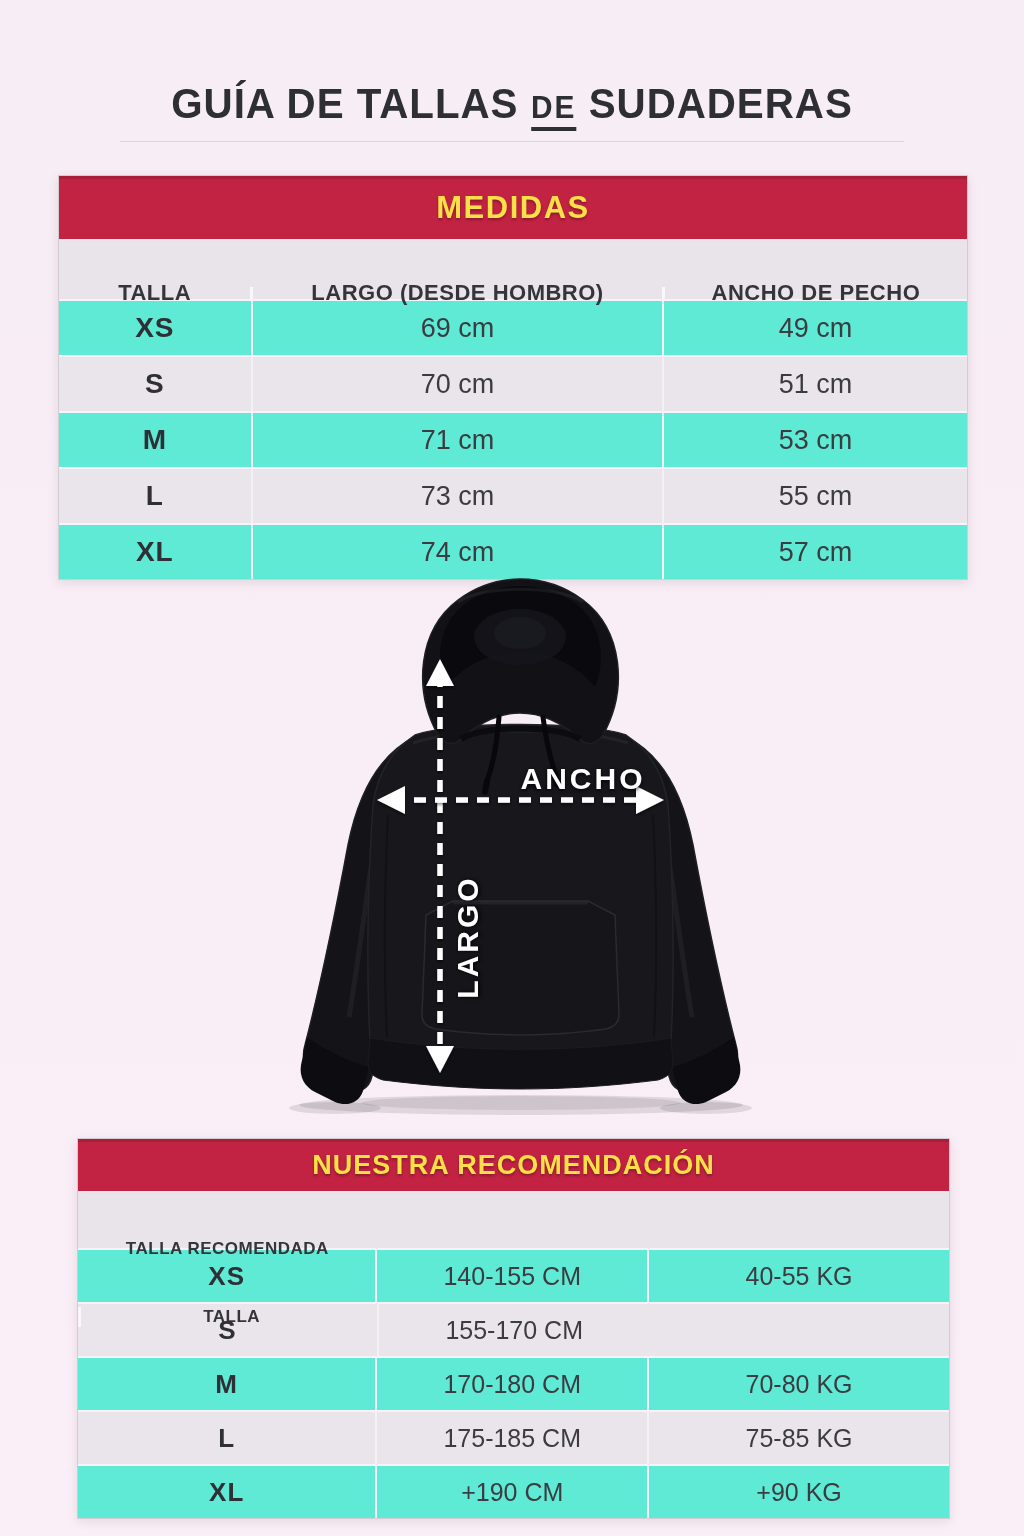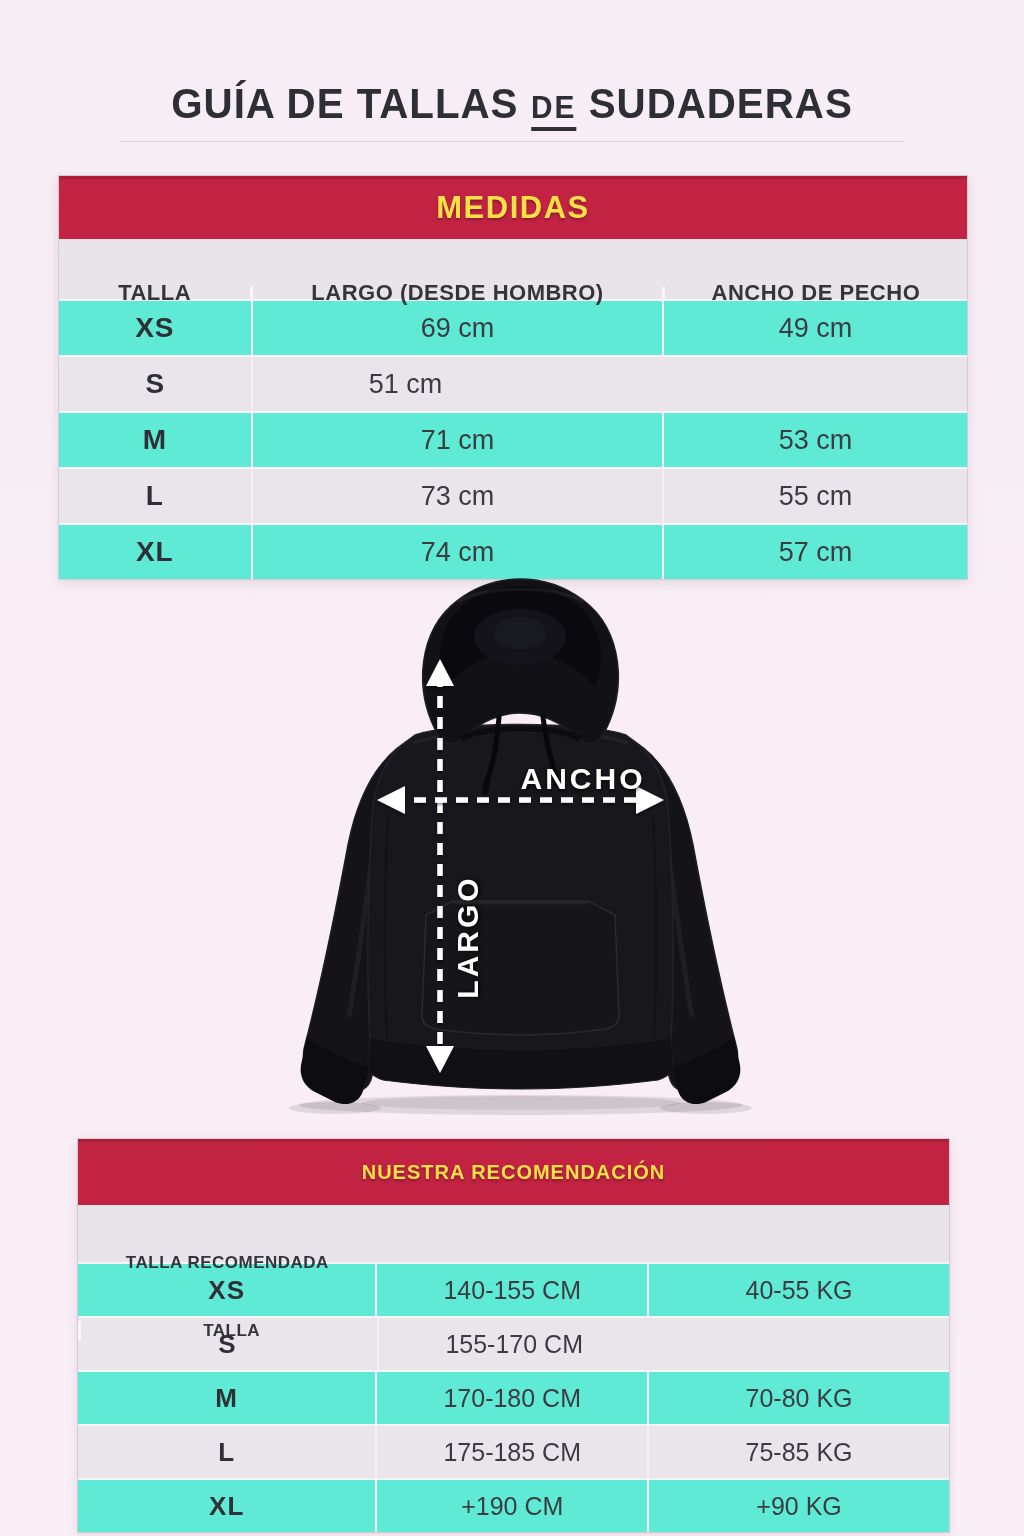--- a/index.html
+++ b/index.html
@@ -63,21 +63,21 @@
   .t1 .t-head{height:63px;font-size:31px;letter-spacing:1.5px;}
   .t1 .t-cols{height:60px;font-size:22px;}
   .t1 .t-row{height:54px;font-size:27px;}
   .t1 .size{font-size:28px;}
   .t1 .c1{width:21.2%;}
   .t1 .c2{width:45.3%;}
   .t1 .c3{width:33.5%;}
 
   
   .t2{top:1138px;left:77px;width:871px;}
-  .t2 .t-head{height:66px;font-size:20px;letter-spacing:1px;}
+  .t2 .t-head{height:52px;font-size:27px;letter-spacing:1px;}
   .t2 .t-cols{height:57px;font-size:17px;flex-direction:column;}
   .t2 .t-row{height:52px;font-size:25px;}
   .t2 .size{font-size:26px;}
   .t2 .c1{width:34.3%;}
   .t2 .c2{width:31.1%;}
   .t2 .c3{width:34.6%;}
 
   
   .hoodie{position:absolute;top:575px;left:263px;width:515px;height:545px;}
   .measure-label{
@@ -111,20 +111,21 @@
       <div class="c c2">LARGO (DESDE HOMBRO)</div>
       <div class="c c3">ANCHO DE PECHO</div>
     </div>
     <div class="t-row row-light">
       <div class="c c1 size">XS</div>
       <div class="c c2">69 cm</div>
       <div class="c c3">49 cm</div>
     </div>
     <div class="t-row row-shade">
       <div class="c c1 size">S</div>
+      <div class="c c2">70 cm</div>
       <div class="c c3">51 cm</div>
     </div>
     <div class="t-row row-light">
       <div class="c c1 size">M</div>
       <div class="c c2">71 cm</div>
       <div class="c c3">53 cm</div>
     </div>
     <div class="t-row row-shade">
       <div class="c c1 size">L</div>
       <div class="c c2">73 cm</div>

